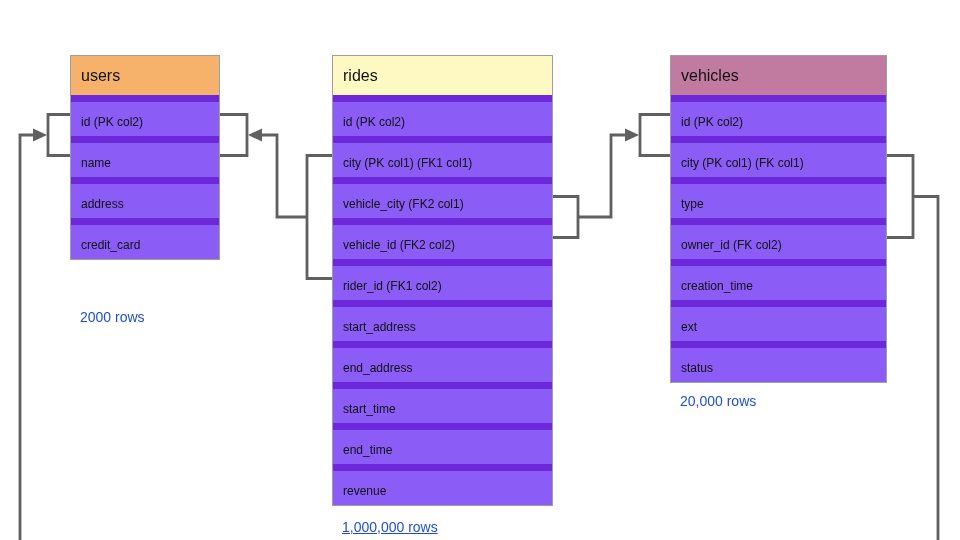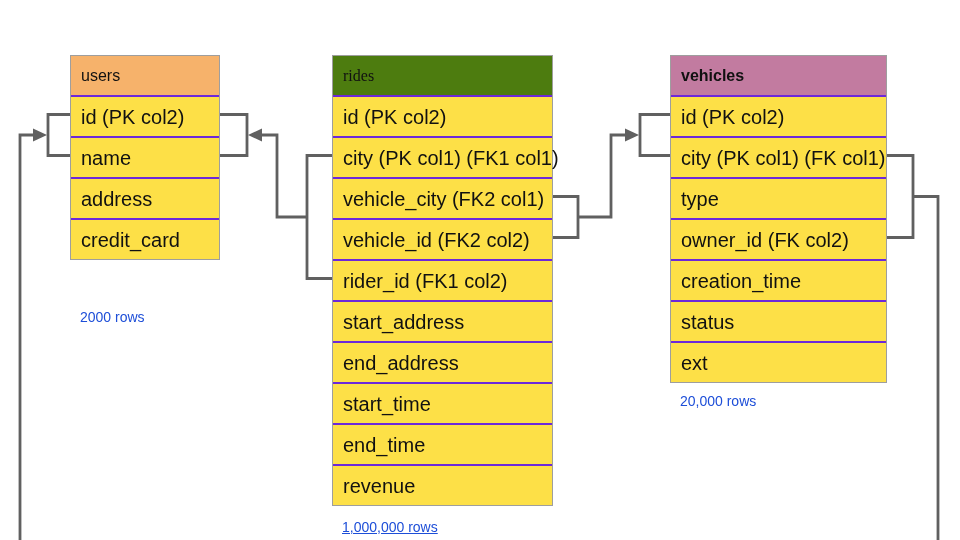--- a/index.html
+++ b/index.html
@@ -33,24 +33,24 @@
     height: 39px;
     line-height: 39px;
     padding-left: 10px;
     font-size: 16px;
     color: #111111;
   }
   .db-table .trow {
     height: 41px;
     line-height: 41px;
     padding-left: 10px;
-    font-size: 20px;
+    font-size: 12px;
     color: #111111;
-    border-top: 2px solid #6d28d9;
-    background: #fde047;
+    border-top: 7px solid #6d28d9;
+    background: #8b5cf6;
     box-sizing: border-box;
     white-space: nowrap;
   }
   .rowcount {
     position: absolute;
     z-index: 2;
     font-size: 14px;
     color: #1d4ed8;
     white-space: nowrap;
   }
@@ -87,43 +87,43 @@
       <span>users</span>
     </div>
     <div class="trow">id (PK col2)</div>
     <div class="trow">name</div>
     <div class="trow">address</div>
     <div class="trow">credit_card</div>
   </div>
   <div class="rowcount" style="left:80px; top:268px;">2000 rows</div>
 
   <div class="db-table" style="left:332px; top:14px; width:221px;">
-    <div class="thead" style="background-color: #4d7c0f; font-family: Liberation Serif, serif;">
+    <div class="thead" style="background-color: #fef9c3;">
       <span>rides</span>
     </div>
     <div class="trow">id (PK col2)</div>
     <div class="trow">city (PK col1) (FK1 col1)</div>
     <div class="trow">vehicle_city (FK2 col1)</div>
     <div class="trow">vehicle_id (FK2 col2)</div>
     <div class="trow">rider_id (FK1 col2)</div>
     <div class="trow">start_address</div>
     <div class="trow">end_address</div>
     <div class="trow">start_time</div>
     <div class="trow">end_time</div>
     <div class="trow">revenue</div>
   </div>
   <div class="rowcount" style="left:342px; top:478px;text-decoration:underline;">1,000,000 rows</div>
 
   <div class="db-table" style="left:670px; top:14px; width:217px;">
-    <div class="thead" style="background-color: rgb(194, 123, 160); font-weight: bold;">
+    <div class="thead" style="background-color: rgb(194, 123, 160);">
       <span>vehicles</span>
     </div>
     <div class="trow">id (PK col2)</div>
     <div class="trow">city (PK col1) (FK col1)</div>
     <div class="trow">type</div>
     <div class="trow">owner_id (FK col2)</div>
     <div class="trow">creation_time</div>
+    <div class="trow">ext</div>
     <div class="trow">status</div>
-    <div class="trow">ext</div>
   </div>
   <div class="rowcount" style="left:680px; top:352px;">20,000 rows</div>
 
 </div>
 
 </body></html>

